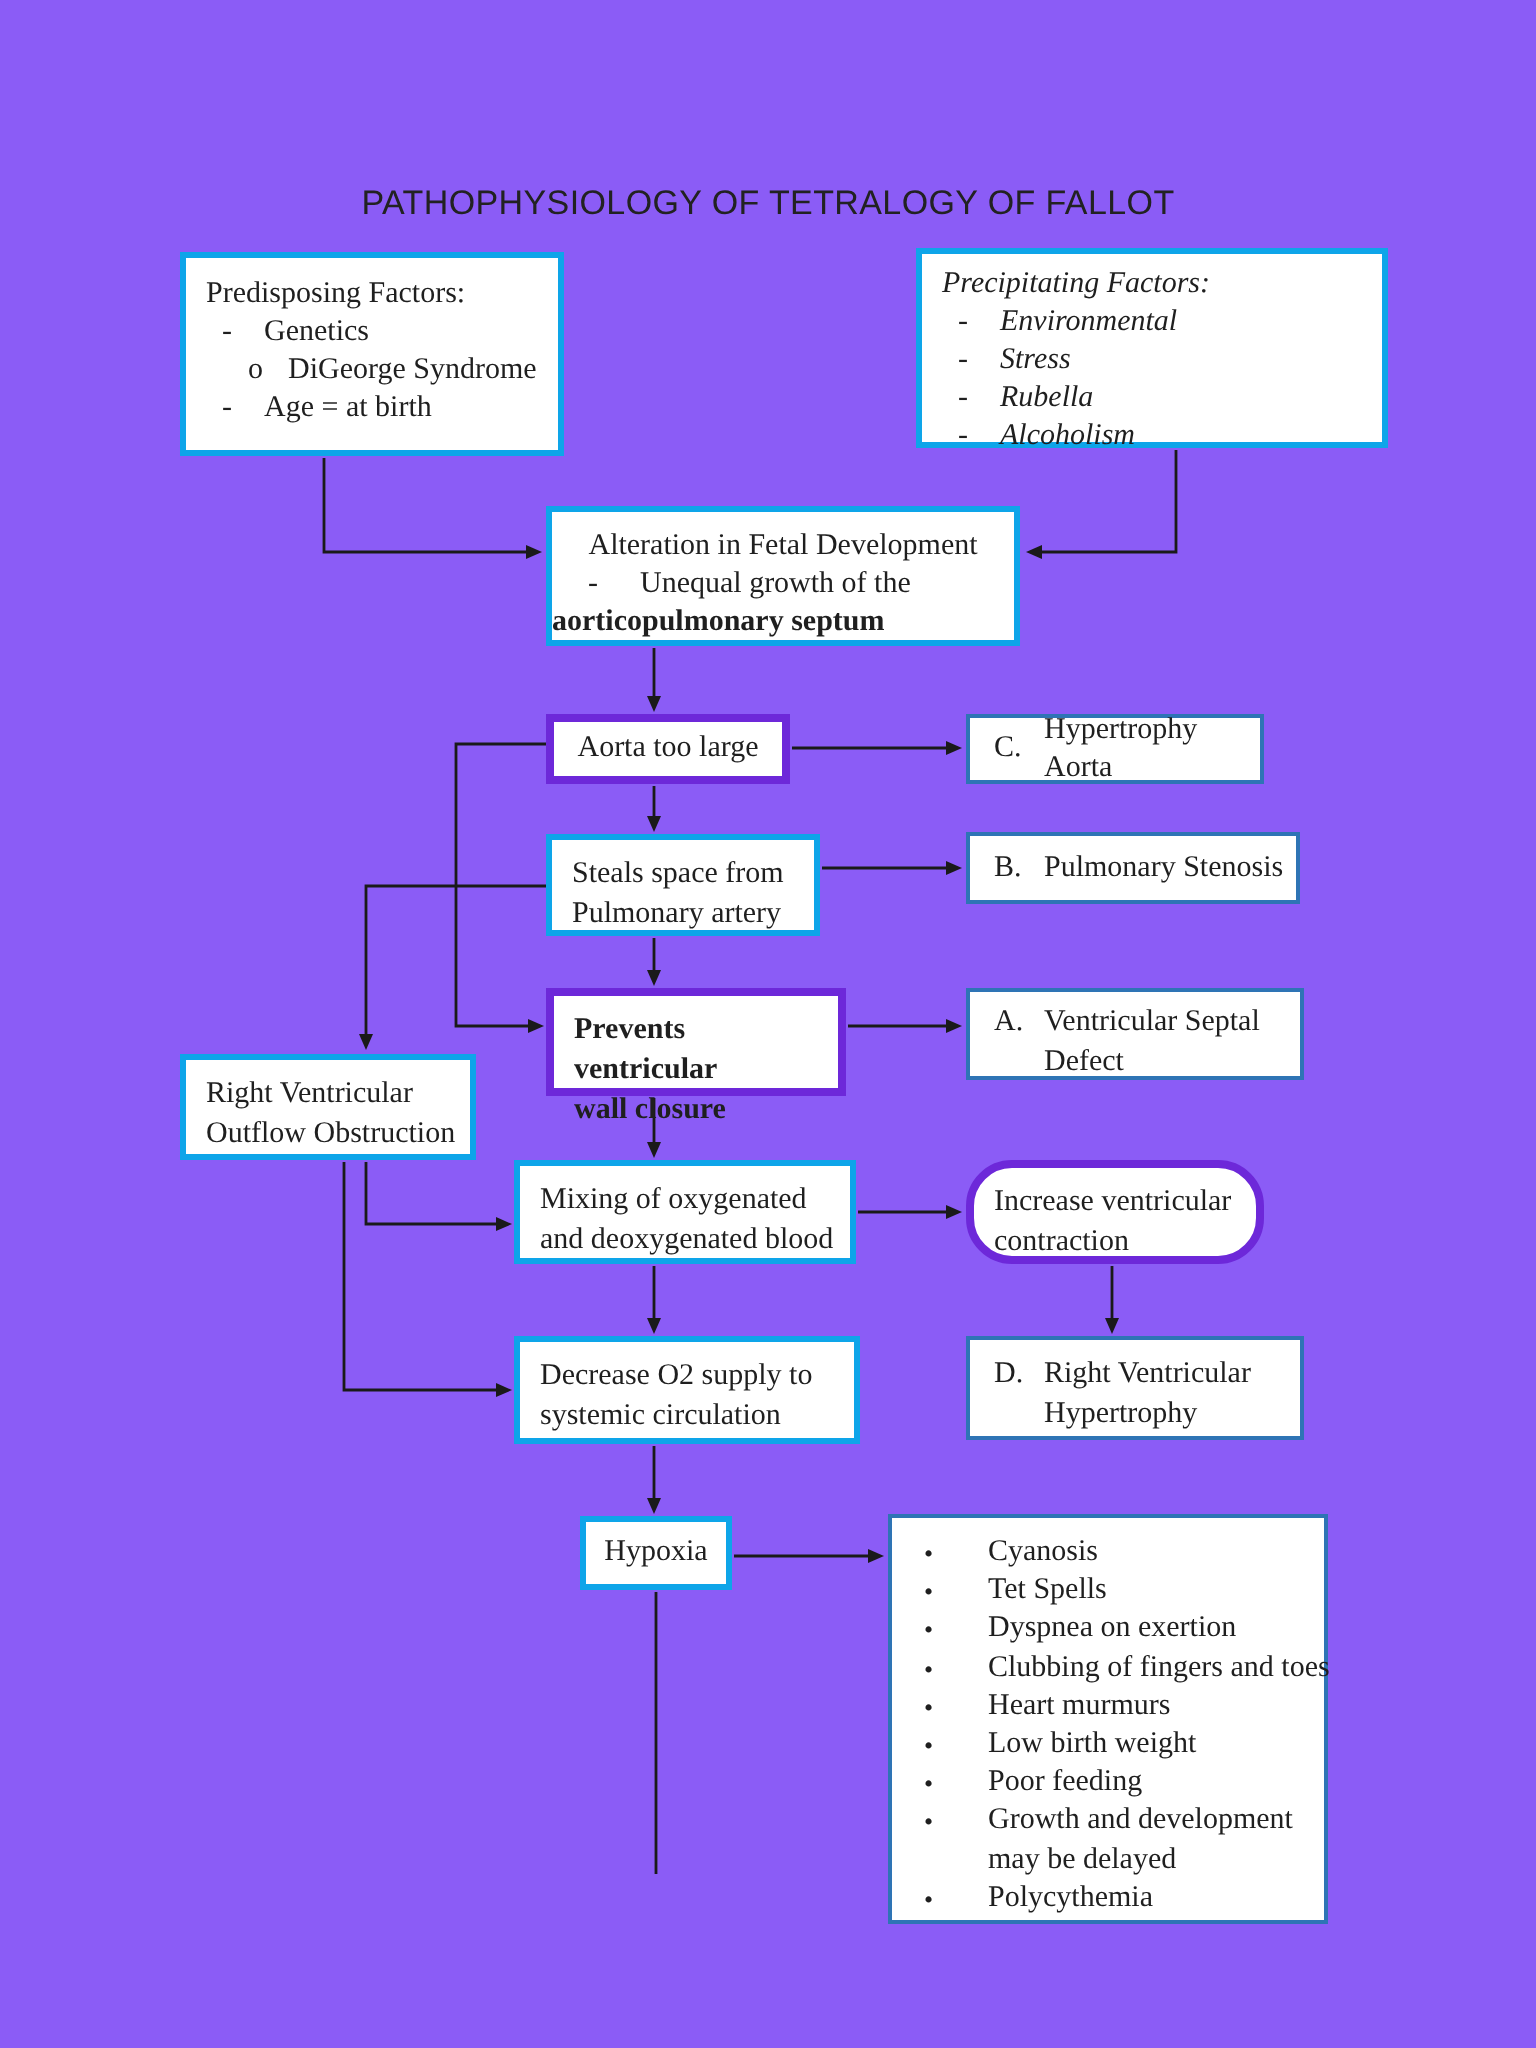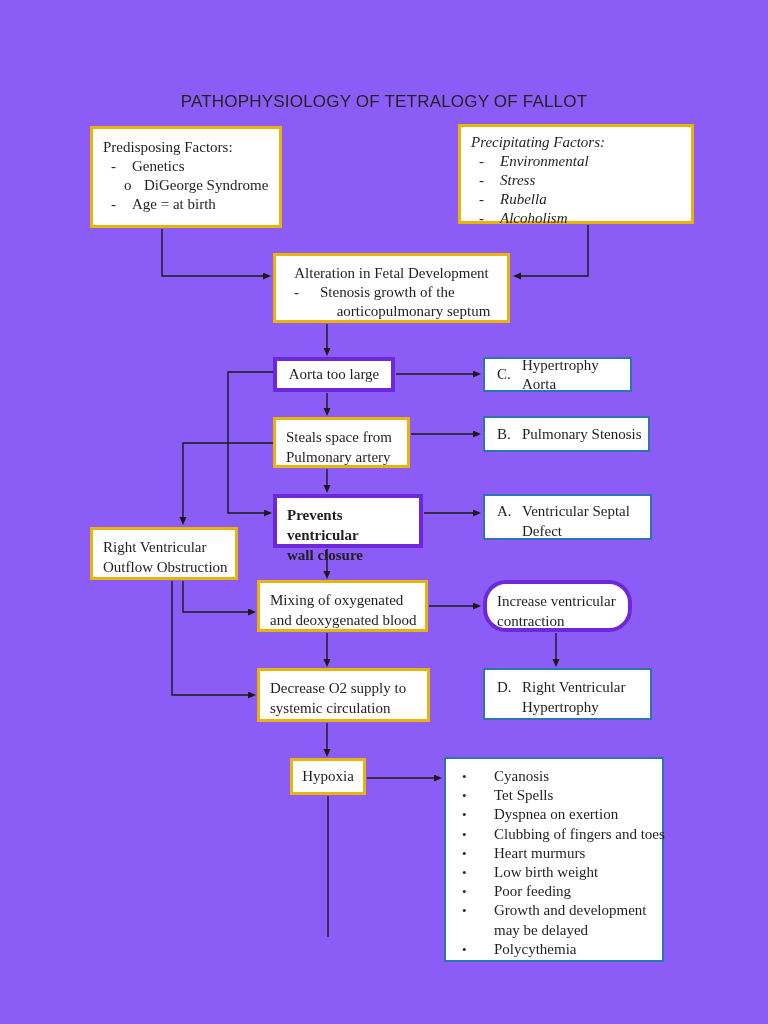--- a/index.html
+++ b/index.html
@@ -7,34 +7,34 @@
     position:relative;width:768px;height:1024px;background:#8b5cf6;
     font-family:"Liberation Serif", serif;color:#1f1f1f;overflow:hidden;
   }
   #title{
     position:absolute;left:0;top:92px;width:768px;text-align:center;
     font-family:"Liberation Sans", sans-serif;font-size:17px;color:#222;
     letter-spacing:0.2px;
   }
   svg.connectors{position:absolute;left:0;top:0;pointer-events:none;}
   .box{position:absolute;background:#fff;font-size:15px;line-height:19px;box-sizing:border-box;}
-  .thick{border:3px solid #eab308;}
+  .thick{border:3px solid #0ea5e9;}
   .thin{border:4px solid #6d28d9;}
   .blue-box{border:2px solid #2E74B5;}
   .pad{padding:9px 6px 4px 10px;}
   .center{display:flex;align-items:center;justify-content:center;text-align:center;}
   .li{display:flex;}
   .lv1{padding-left:8px;}
   .lv1 .mk{width:21px;flex:none;}
   .lv2{padding-left:21px;}
   .lv2 .mk{width:20px;flex:none;}
   .alt-line1{text-align:center;padding-top:8px;}
   .alt-item{display:flex;padding-left:18px;}
   .alt-item .mk{width:26px;flex:none;}
-  .alt-bold{padding-left:44px;font-weight:normal;text-align:center;}
+  .alt-bold{font-weight:bold;}
   .two-line{padding:7px 4px 4px 10px;line-height:20px;}
   .letter-row{display:flex;padding:5px 4px 4px 12px;line-height:20px;}
   .letter-row .mk{width:25px;flex:none;}
   .letter-single{display:flex;align-items:center;padding-left:12px;height:100%;}
   .letter-single .mk{width:25px;flex:none;}
   .sym-list{padding:8px 4px 0 16px;line-height:19.2px;}
   .sym-item{display:flex;}
   .sym-item .mk{width:32px;flex:none;font-size:13px;}
   .sym-cont{padding-left:32px;}
 </style>
@@ -107,21 +107,21 @@
     <div class="li lv1">
       <span class="mk">-</span>
       <span>Alcoholism</span>
     </div>
   </div>
 
   <div class="box thick" style="left:273px;top:253px;width:237px;height:70px;">
     <div class="alt-line1">Alteration in Fetal Development</div>
     <div class="alt-item">
       <span class="mk">-</span>
-      <span>Stenosis growth of the</span>
+      <span>Unequal growth of the</span>
     </div>
     <div class="alt-bold">aorticopulmonary septum</div>
   </div>
 
   <div class="box thin center" style="left:273px;top:357px;width:122px;height:35px;">Aorta too large</div>
 
   <div class="box blue-box" style="left: 483px; top: 357px; width: 149px; height: 35px; border-color: rgb(46, 116, 181);">
     <div class="letter-single">
       <span class="mk">C.</span>
       <span>Hypertrophy Aorta</span>

